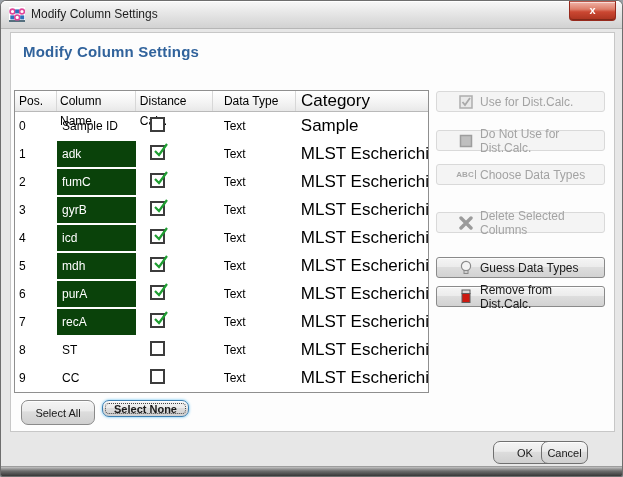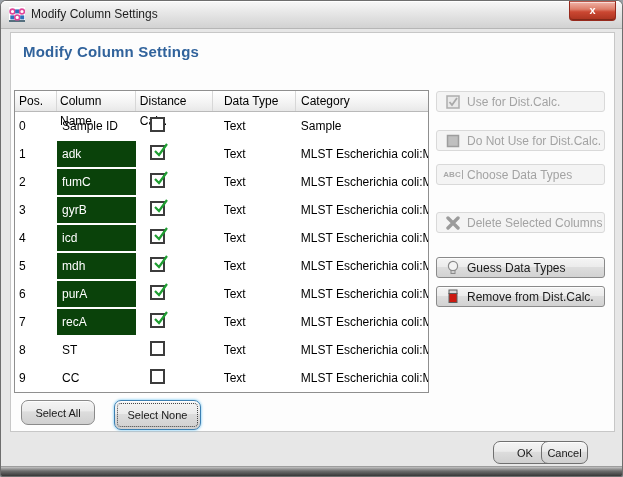--- a/index.html
+++ b/index.html
@@ -60,37 +60,37 @@
   .thead .c-name{padding-left:3px;}
   .thead .c-dist{padding-left:4px;}
   .tbody .trow{display:flex;align-items:center;height:28px;}
   .namecell{display:block;height:26px;line-height:26px;padding-left:5px;width:100%;}
   .namecell.sel{background:#0a420a;color:#fff;}
   .cb{
     position:relative;width:15px;height:15px;margin-left:14px;
     border:2px solid #3c3c3c;background:#fff;display:inline-block;
   }
   .cb svg{position:absolute;left:0px;top:-5px;overflow:visible;}
-  .c-cat{font-size:12px;white-space:nowrap;overflow:hidden;}
+  .c-cat{font-size:17px;white-space:nowrap;overflow:hidden;}
   
   .btn{
     position:absolute;display:flex;align-items:center;justify-content:center;
     font-size:11px;color:#1a1a1a;border:1px solid #8a8a8a;border-radius:7px;
     background:linear-gradient(#f4f4f4,#ebebeb 45%,#dddddd 46%,#d0d0d0);
     box-shadow:inset 0 1px 0 rgba(255,255,255,.8);cursor:default;
   }
   .selectall{left:20px;top:399px;width:74px;height:25px;}
   .selectnone{
-    left:113px;top:399px;width:87px;height:30px;
+    left:101px;top:399px;width:87px;height:17px;
     border:1px solid #3c7fb1;box-shadow:0 0 3px #58bdf2, inset 0 1px 0 rgba(255,255,255,.8);
-    outline:1px dotted #444;outline-offset:-4px;
+    outline:1px dotted #444;outline-offset:-4px;font-weight:bold;
   }
   .sidebtn{
     position:absolute;left:435px;width:169px;height:21px;
-    display:flex;align-items:center;gap:6px;padding-left:8px;
+    display:flex;align-items:center;gap:6px;padding-left:21px;
     font-size:12px;border-radius:3px;cursor:default;
   }
   .sidebtn.on{
     border:1px solid #8a8a8a;color:#1a1a1a;
     background:linear-gradient(#f5f5f5,#ececec 45%,#dedede 46%,#d2d2d2);
     box-shadow:inset 0 1px 0 rgba(255,255,255,.8);
   }
   .sidebtn.off{
     border:1px solid #d9d9d9;color:#a3a3a3;background:#f4f4f4;
   }

